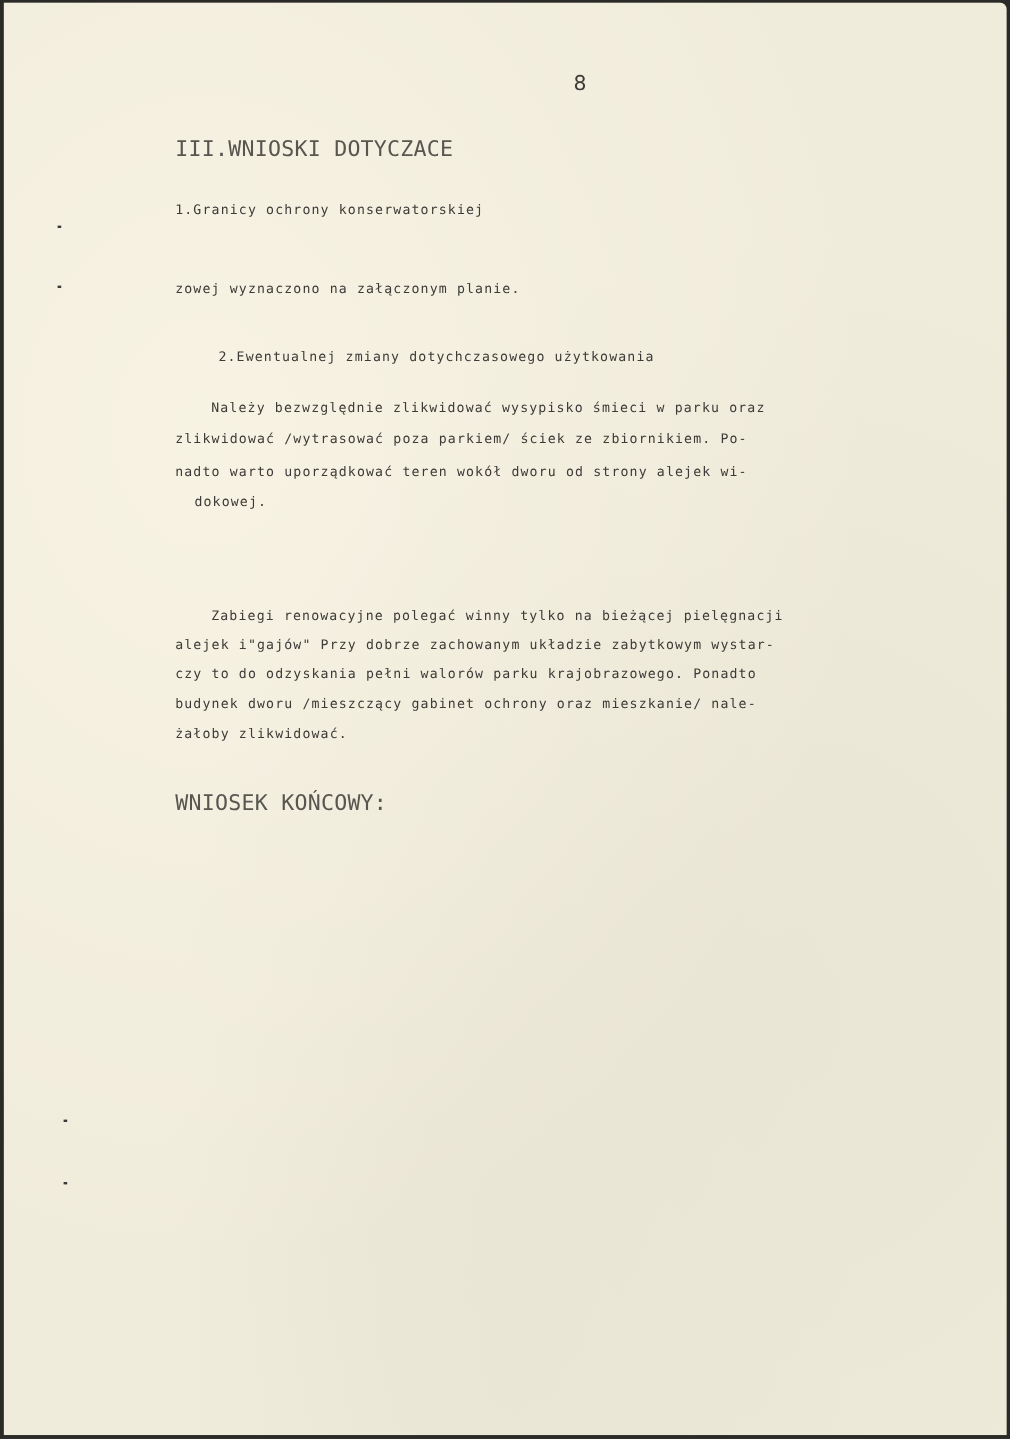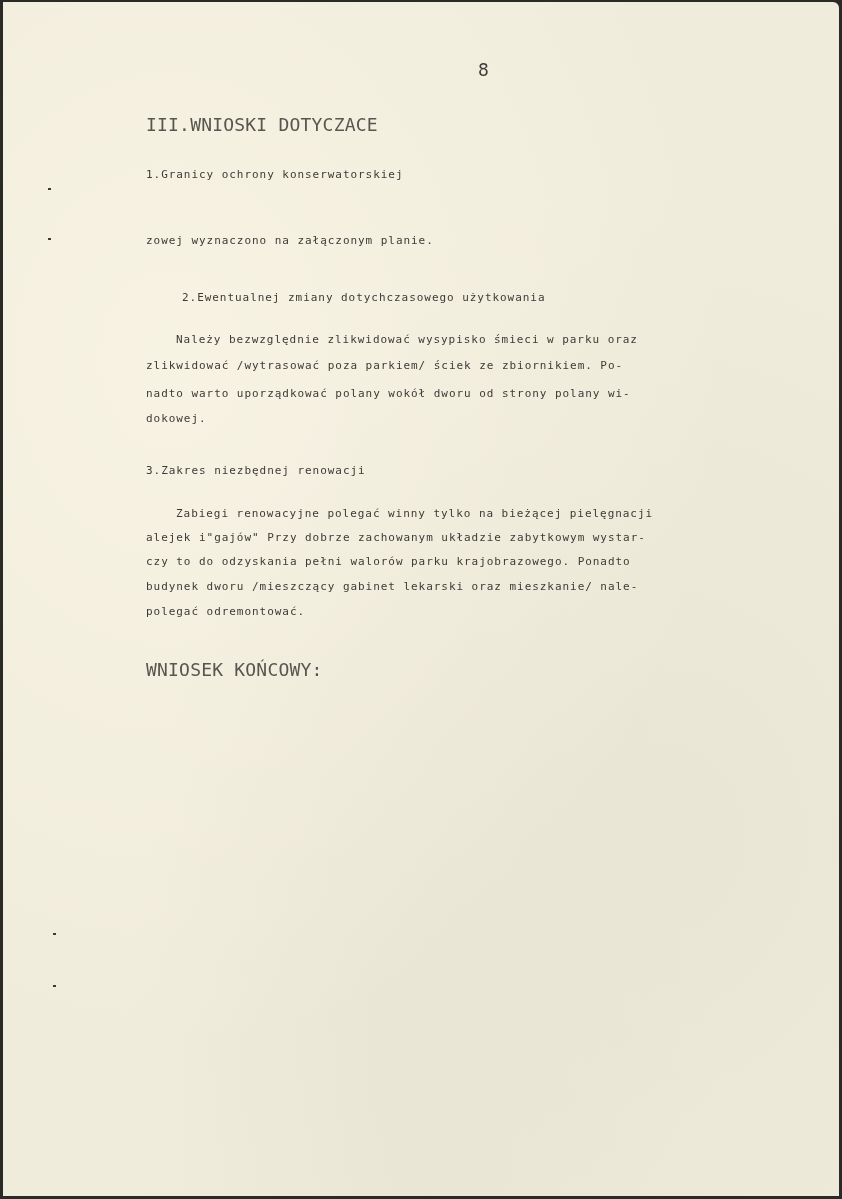--- a/index.html
+++ b/index.html
@@ -63,25 +63,24 @@
   <div class="page-number" style="left:475px; top:60px;">8</div>
 
   <div class="line light" style="left:143px; top:114px; font-size:18px; letter-spacing:0.2px;">III.WNIOSKI DOTYCZACE</div>
 
   <div class="line" style="left:143px; top:167px;">1.Granicy ochrony konserwatorskiej</div>
   <div class="line" style="left:143px; top:233px;text-align:right;">zowej wyznaczono na załączonym planie.</div>
 
   <div class="line" style="left:143px; top:290px;margin-left:36px;">2.Ewentualnej zmiany dotychczasowego użytkowania</div>
   <div class="line" style="left:173px; top:332px;">Należy bezwzględnie zlikwidować wysypisko śmieci w parku oraz</div>
   <div class="line" style="left:143px; top:358px;">zlikwidować /wytrasować poza parkiem/ ściek ze zbiornikiem. Po-</div>
-  <div class="line" style="left:143px; top:386px;">nadto warto uporządkować polany wokół dworu od strony polany wi-</div>
-  <div class="line" style="left:143px; top:411px;">dokowej.</div>
+  <div class="line" style="left:143px; top:386px;">nadto warto uporządkować teren wokół dworu od strony alejek wi-</div>
+  <div class="line" style="left:159px; top:411px;">dokowej.</div>
 
-  <div class="line" style="left:143px; top:463px;">3.Zakres niezbędnej renowacji</div>
   <div class="line" style="left:173px; top:506px;">Zabiegi renowacyjne polegać winny tylko na bieżącej pielęgnacji</div>
   <div class="line" style="left:143px; top:530px;">alejek i"gajów" Przy dobrze zachowanym układzie zabytkowym wystar-</div>
   <div class="line" style="left:143px; top:554px;">czy to do odzyskania pełni walorów parku krajobrazowego. Ponadto</div>
-  <div class="line" style="left:143px; top:579px;">budynek dworu /mieszczący gabinet lekarski oraz mieszkanie/ nale-</div>
-  <div class="line" style="left:143px; top:604px;">polegać odremontować.</div>
+  <div class="line" style="left:143px; top:579px;">budynek dworu /mieszczący gabinet ochrony oraz mieszkanie/ nale-</div>
+  <div class="line" style="left:143px; top:604px;">żałoby zlikwidować.</div>
 
   <div class="line light" style="left:143px; top:659px; font-size:18px; letter-spacing:0.2px;">WNIOSEK KOŃCOWY:</div>
 
 </div>
 
 </body></html>

